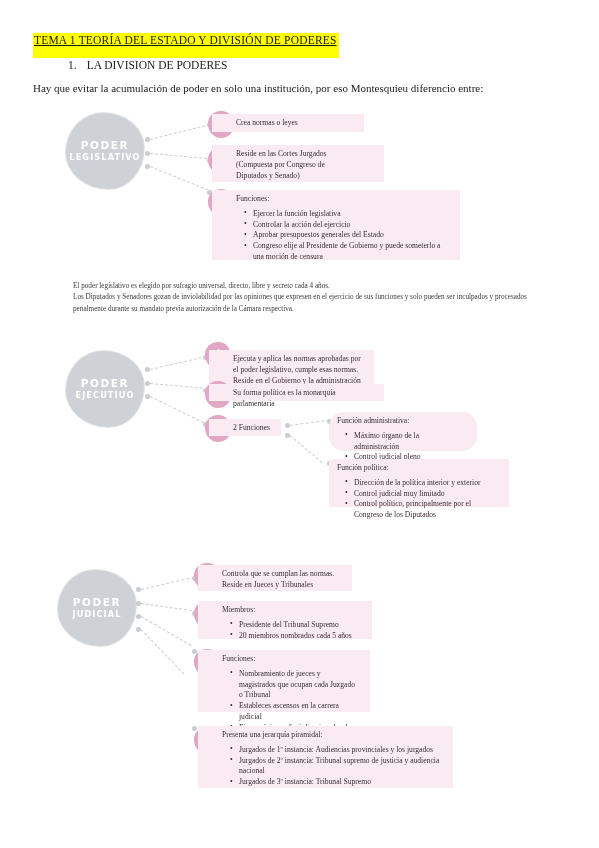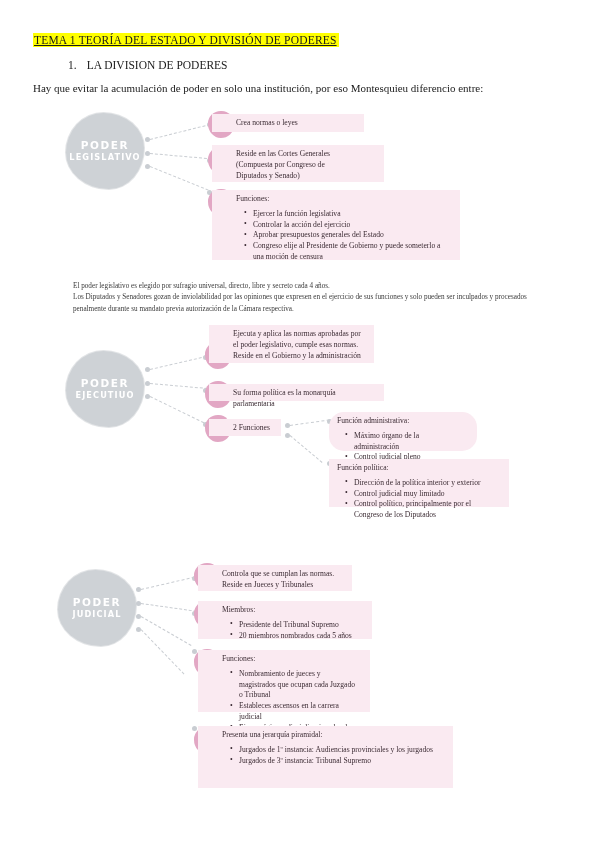--- a/index.html
+++ b/index.html
@@ -20,21 +20,21 @@
   .doc-title {
     position: absolute;
     left: 33px;
     top: 33px;
     font-size: 11.5px;
     font-weight: normal;
     letter-spacing: 0.2px;
     background: #ffff00;
     text-decoration: underline;
     text-underline-offset: 1px;
-    padding: 1px 2px 1px 1px;
+    padding: 1px 2px 12px 1px;
     white-space: nowrap;
   }
   .section-heading {
     position: absolute;
     left: 68px;
     top: 59px;
     font-size: 11.5px;
     white-space: nowrap;
   }
   .section-heading .num { margin-right: 10px; }
@@ -193,21 +193,21 @@
     <svg width="15" height="15" viewBox="0 0 24 24">
       <g stroke="#ffffff" stroke-width="2.1" stroke-linecap="round">
         <line x1="12" y1="2.5" x2="12" y2="21.5"></line>
           <line x1="2.5" y1="12" x2="21.5" y2="12"></line>
         <line x1="5.2" y1="5.2" x2="18.8" y2="18.8"></line>
           <line x1="18.8" y1="5.2" x2="5.2" y2="18.8"></line>
       </g>
     </svg>
   </div>
   <div class="pbox" style="left:212px; top:145px; width:172px; height:37px;">
-    <div>Reside en las Cortes Generales</div>
+    <div>Reside en las Cortes Jurgados</div>
     <div>(Compuesta por Congreso de</div>
     <div>Diputados y Senado)</div>
   </div>
 
   <div class="star-node" style="left:208px; top:189px;">
     <svg width="15" height="15" viewBox="0 0 24 24">
       <g stroke="#ffffff" stroke-width="2.1" stroke-linecap="round">
         <line x1="12" y1="2.5" x2="12" y2="21.5"></line>
           <line x1="2.5" y1="12" x2="21.5" y2="12"></line>
         <line x1="5.2" y1="5.2" x2="18.8" y2="18.8"></line>
@@ -253,21 +253,21 @@
   <div class="star-node" style="left:205px; top:342px;">
     <svg width="15" height="15" viewBox="0 0 24 24">
       <g stroke="#ffffff" stroke-width="2.1" stroke-linecap="round">
         <line x1="12" y1="2.5" x2="12" y2="21.5"></line>
           <line x1="2.5" y1="12" x2="21.5" y2="12"></line>
         <line x1="5.2" y1="5.2" x2="18.8" y2="18.8"></line>
           <line x1="18.8" y1="5.2" x2="5.2" y2="18.8"></line>
       </g>
     </svg>
   </div>
-  <div class="pbox" style="left:209px; top:325px; width:165px; height:38px;">
+  <div class="pbox" style="left:209px; top:350px; width:165px; height:38px;">
     <div>Ejecuta y aplica las normas aprobadas por</div>
     <div>el poder legislativo, cumple esas normas.</div>
     <div>Reside en el Gobierno y la administración</div>
   </div>
 
   <div class="star-node" style="left:205px; top:381px;">
     <svg width="15" height="15" viewBox="0 0 24 24">
       <g stroke="#ffffff" stroke-width="2.1" stroke-linecap="round">
         <line x1="12" y1="2.5" x2="12" y2="21.5"></line>
           <line x1="2.5" y1="12" x2="21.5" y2="12"></line>
@@ -402,16 +402,17 @@
           <line x1="2.5" y1="12" x2="21.5" y2="12"></line>
         <line x1="5.2" y1="5.2" x2="18.8" y2="18.8"></line>
           <line x1="18.8" y1="5.2" x2="5.2" y2="18.8"></line>
       </g>
     </svg>
   </div>
   <div class="pbox" style="left:198px; top:726px; width:255px; height:62px;">
     <div class="hd">Presenta una jerarquía piramidal:</div>
     <ul>
       <li>Jurgados de 1º instancia: Audiencias provinciales y los jurgados</li>
+      <li>Jurgados de 2º instancia: Tribunal supremo de justicia y audiencia nacional</li>
       <li>Jurgados de 3º instancia: Tribunal Supremo</li>
     </ul>
   </div>
 </div>
 
 </body></html>

